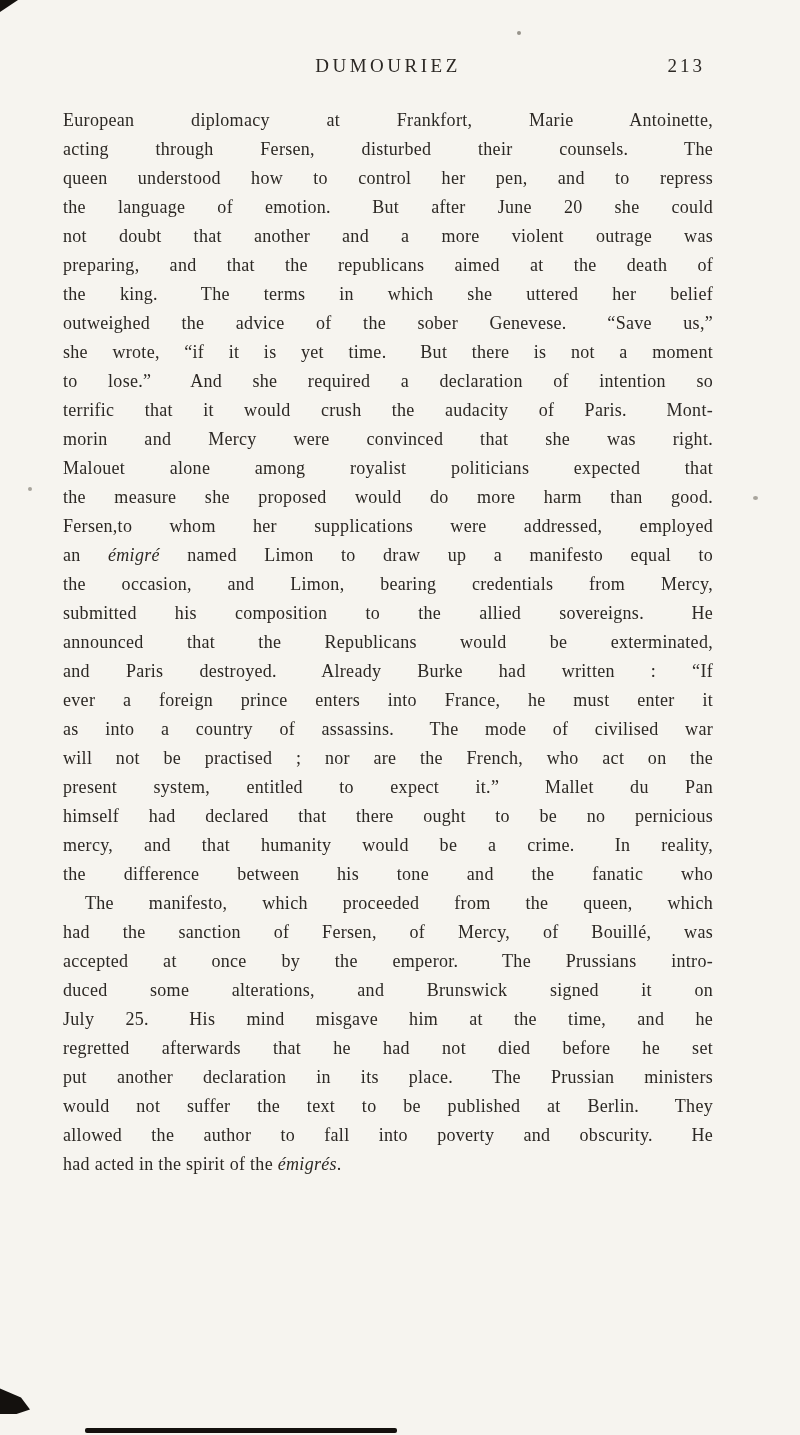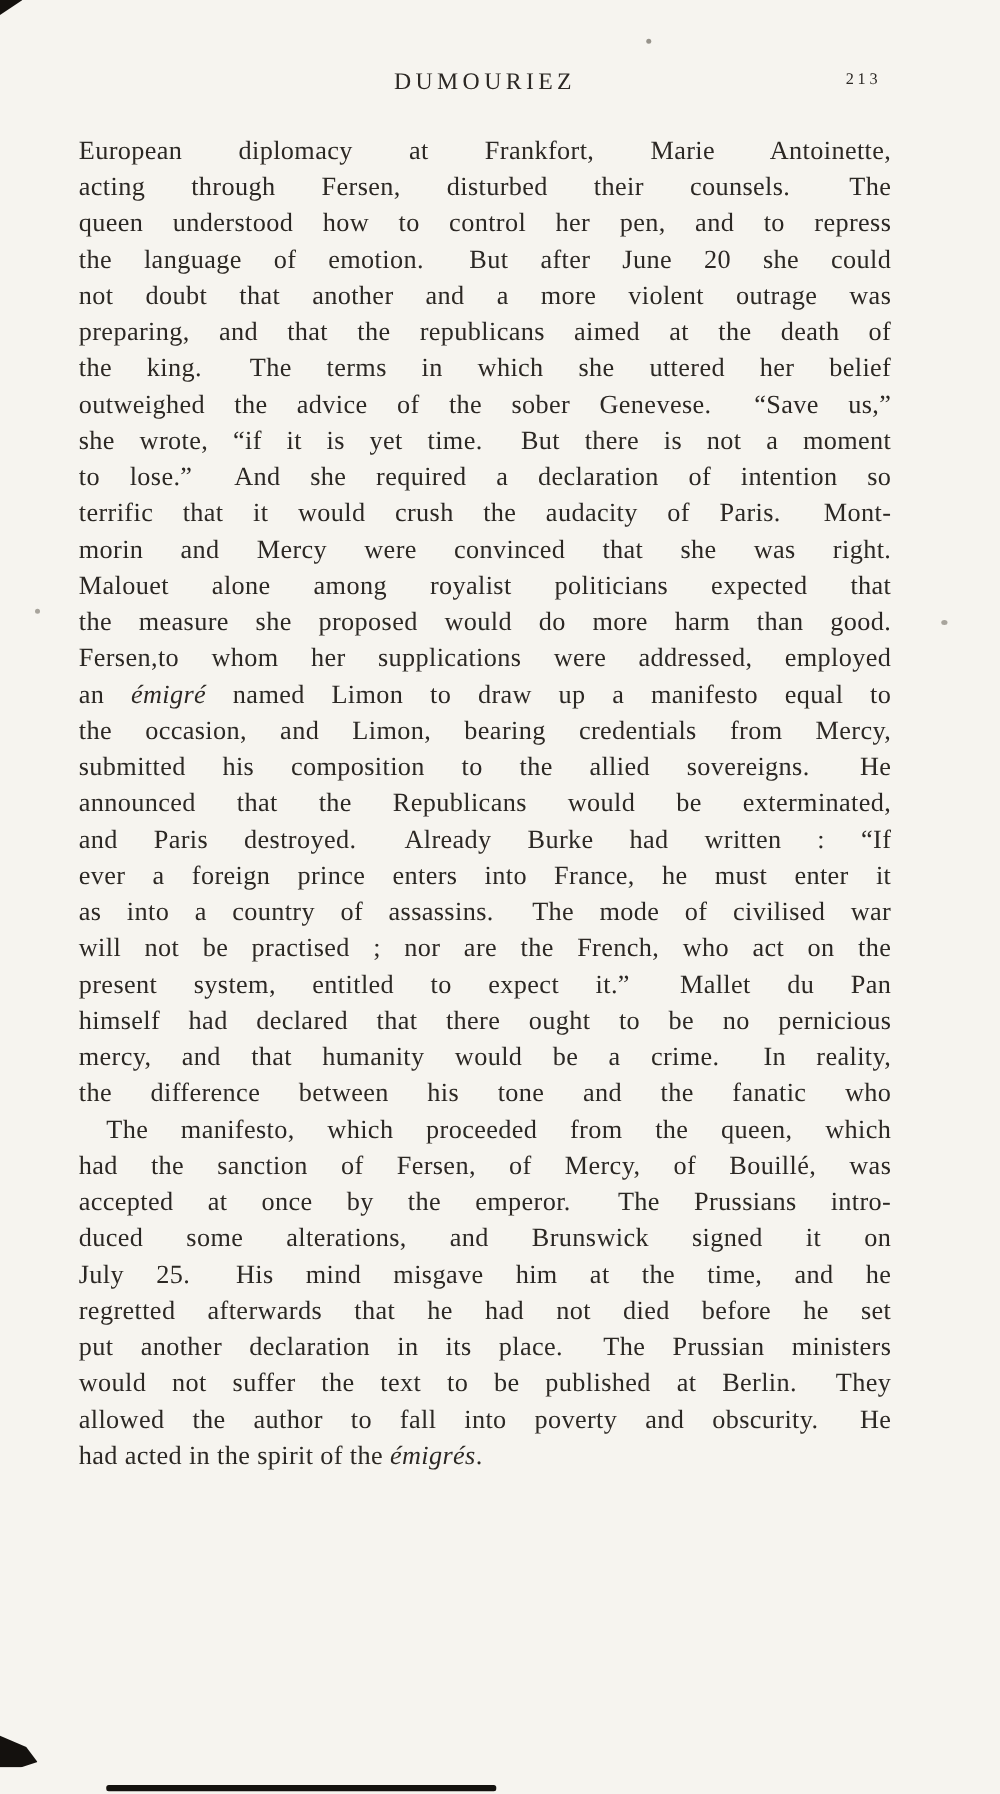--- a/index.html
+++ b/index.html
@@ -34,25 +34,25 @@
     position: absolute;
     left: 0; right: 0;
     text-align: center;
     font-size: 19px;
     letter-spacing: 3.5px;
   }
   .page-number {
     position: absolute;
     right: 8px;
     top: 0;
-    font-size: 13px;
+    font-size: 19px;
     letter-spacing: 3px;
   }
   .text-block {
-    font-size: 21px;
+    font-size: 18px;
     line-height: 29px;
     letter-spacing: 0.3px;
   }
   .paragraph { margin: 0; }
   .line {
     text-align: justify;
     text-align-last: justify;
   }
   .line-last { text-align-last: left; }
   .line-indent { padding-left: 22px; }

